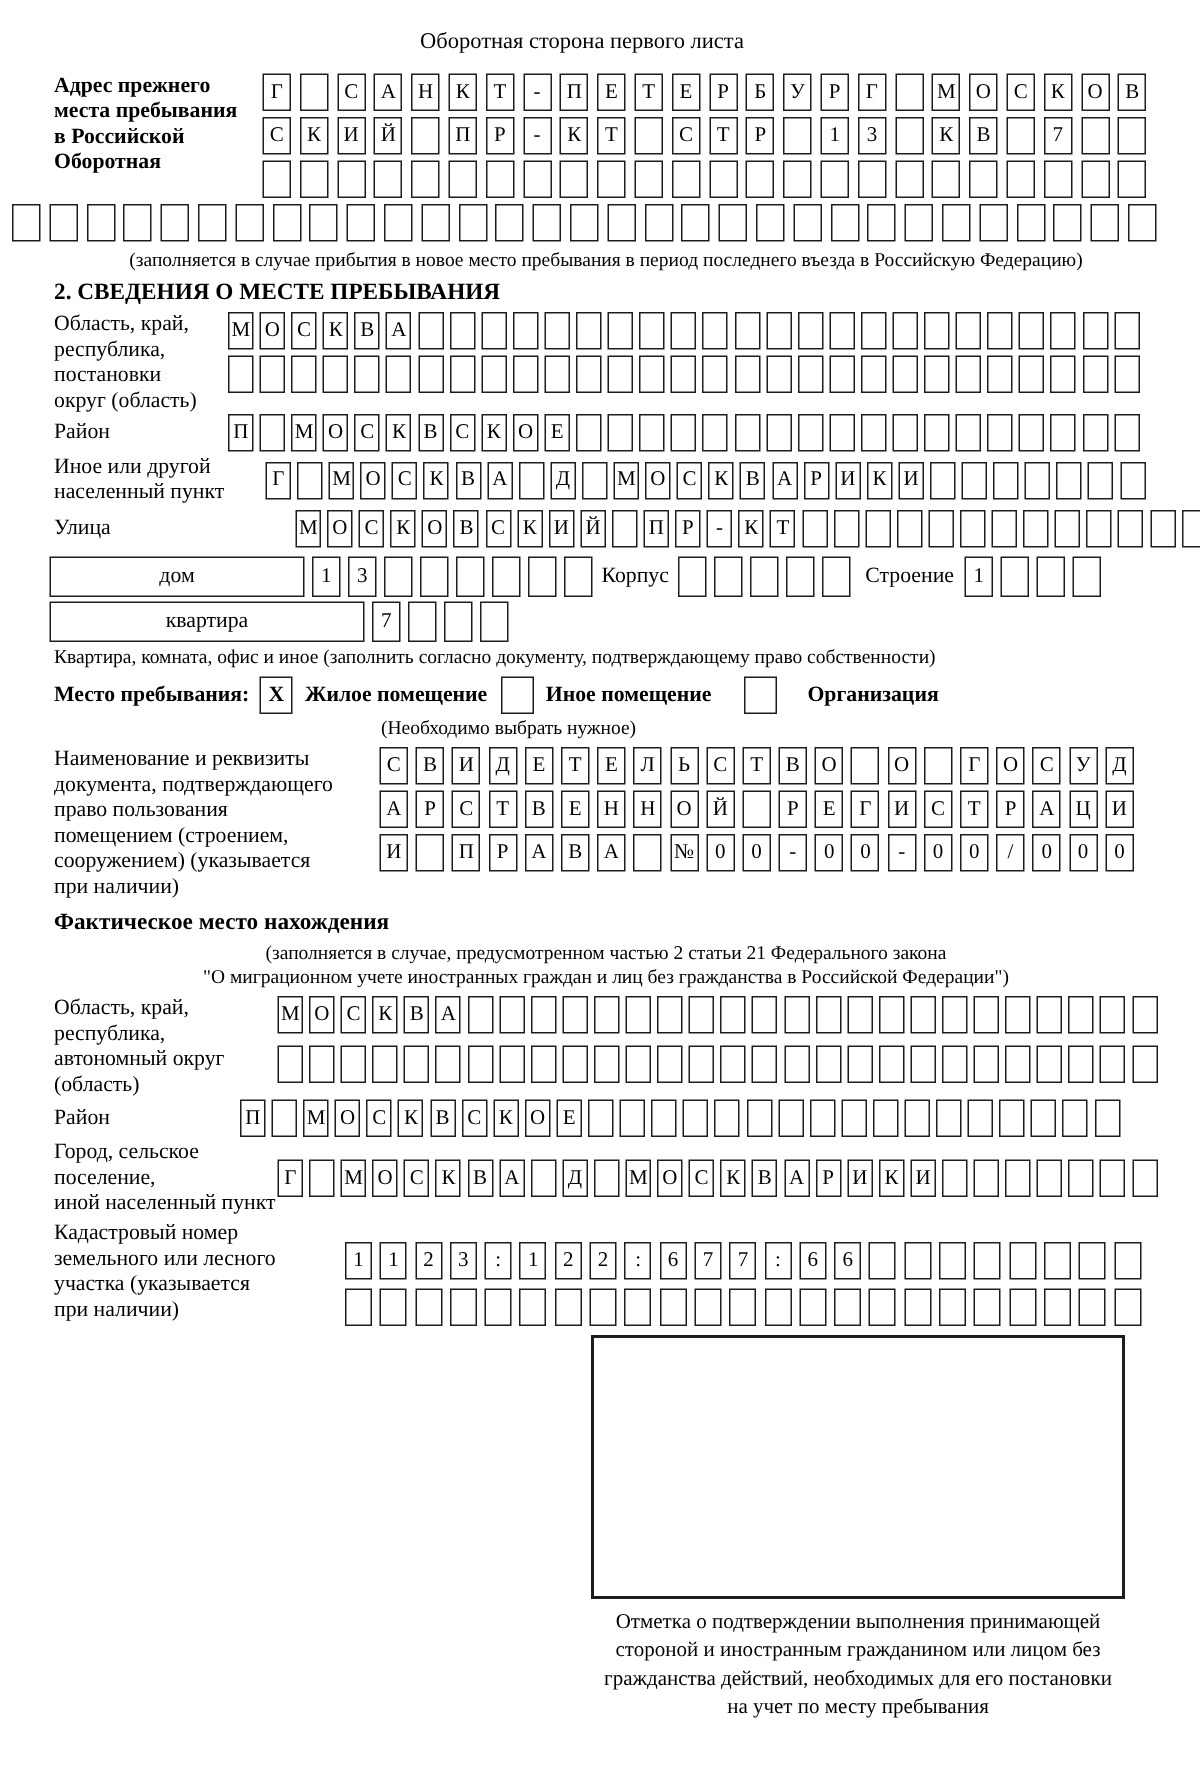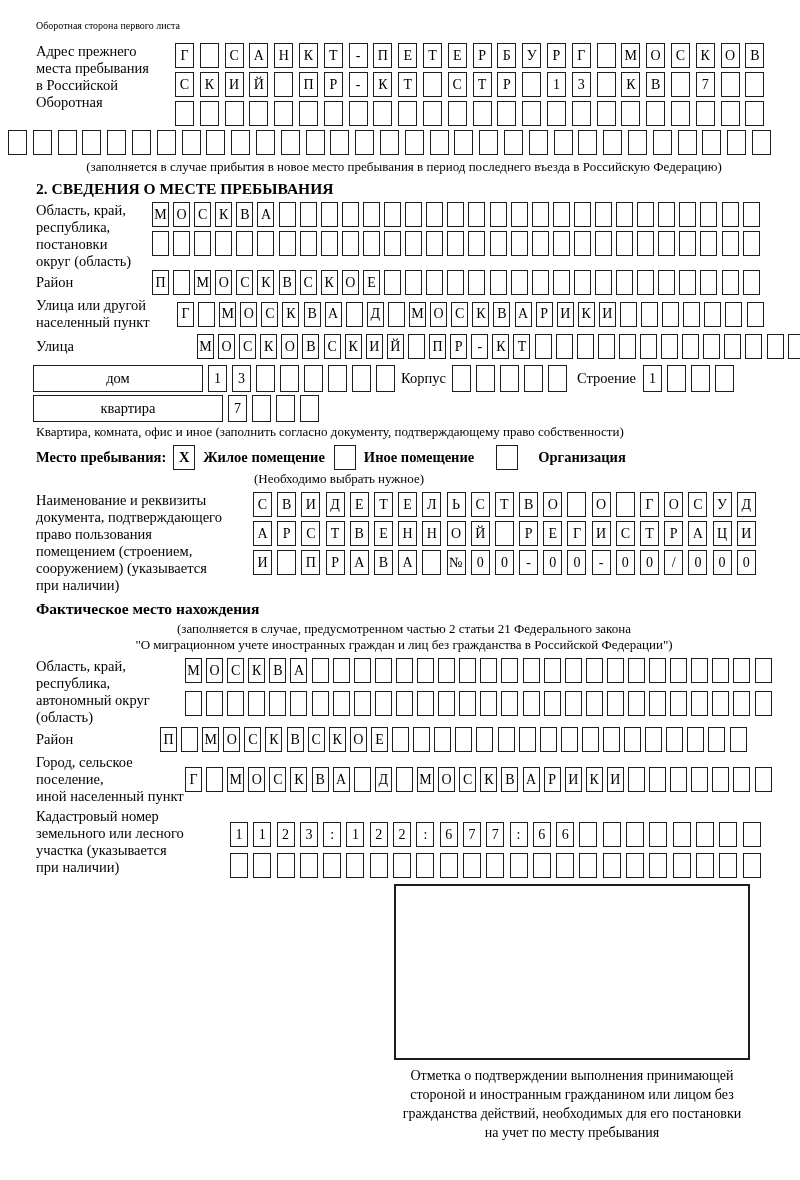--- a/index.html
+++ b/index.html
@@ -1,18 +1,18 @@
 <!DOCTYPE html>
 <html><head>
 <meta charset="utf-8">
 <style>
   html,body{margin:0;padding:0;background:#fff;}
   body{width:800px;height:1180px;color:#000;font-family:"Liberation Serif",serif;overflow:hidden;}
   .page{box-sizing:border-box;width:800px;height:1180px;padding:20px 28px 0 36px;}
-  .hdr{text-align:left;font-size:10px;margin:0 32px 0 0;}
+  .hdr{text-align:center;font-size:15px;margin:0 32px 0 0;}
   .lbl{font-size:14.5px;line-height:17px;}
   .flexline{display:flex;align-items:flex-start;}
   .vcent{align-items:center;}
   .labelcol{flex:none;}
   .rows{display:flex;flex-direction:column;gap:4px;}
   .cr{display:flex;flex:none;}
   .cell{box-sizing:border-box;flex:none;display:flex;align-items:center;justify-content:center;
         border:1.6px solid #1d1d1d;background:#fff;font-size:14px;line-height:1;}
   .cr.a{gap:5.8px}  .cr.a .cell{width:19px;height:25px}
   .cr.s{gap:4.1px}  .cr.s .cell{width:17px;height:25px}
@@ -30,21 +30,21 @@
   .stampnote{width:420px;margin:6px -10px 0 auto;text-align:center;font-size:14px;line-height:19px;}
 </style>
 </head>
 <body>
 
 <div class="page">
 
   <div class="hdr">Оборотная сторона первого листа</div>
 
   <div class="flexline" style="margin-top:12px;">
-    <div class="labelcol lbl" style="width:139px;">
+    <div class="labelcol lbl" style="width:139px;font-weight:bold;">
       <div>Адрес прежнего</div>
       <div>места пребывания</div>
       <div>в Российской</div>
       <div>Оборотная</div>
     </div>
     <div class="rows">
       <div class="cr a">
           <span class="cell">Г</span>
           <span class="cell"></span>
           <span class="cell">С</span>
@@ -264,21 +264,21 @@
         <span class="cell"></span>
         <span class="cell"></span>
         <span class="cell"></span>
         <span class="cell"></span>
         <span class="cell"></span>
       </div>
   </div>
 
   <div class="flexline vcent" style="margin-top:2px;">
     <div class="labelcol lbl" style="width:141px;">
-      <div>Улица или другой</div>
+      <div>Иное или другой</div>
       <div>населенный пункт</div>
     </div>
     <div class="cr s">
         <span class="cell">Г</span>
         <span class="cell"></span>
         <span class="cell">М</span>
         <span class="cell">О</span>
         <span class="cell">С</span>
         <span class="cell">К</span>
         <span class="cell">В</span>
@@ -364,21 +364,21 @@
     <div class="lbl" style="margin-left:10px;">Строение</div>
     <div class="cr h" style="margin-left:7px;">
         <span class="cell">1</span>
         <span class="cell"></span>
         <span class="cell"></span>
         <span class="cell"></span>
       </div>
   </div>
 
   <div class="flexline vcent" style="margin-top:3px;">
-    <div class="widebox" style="width:190px;margin-left:-3px;">квартира</div>
+    <div class="widebox" style="width:210px;margin-left:-3px;">квартира</div>
     <div class="cr q" style="margin-left:5px;">
         <span class="cell">7</span>
         <span class="cell"></span>
         <span class="cell"></span>
         <span class="cell"></span>
       </div>
   </div>
   <div class="note" style="margin-top:2px;">Квартира, комната, офис и иное (заполнить согласно документу, подтверждающему право собственности)</div>
 
   <div class="flexline vcent" style="margin-top:5px;font-weight:bold;">

